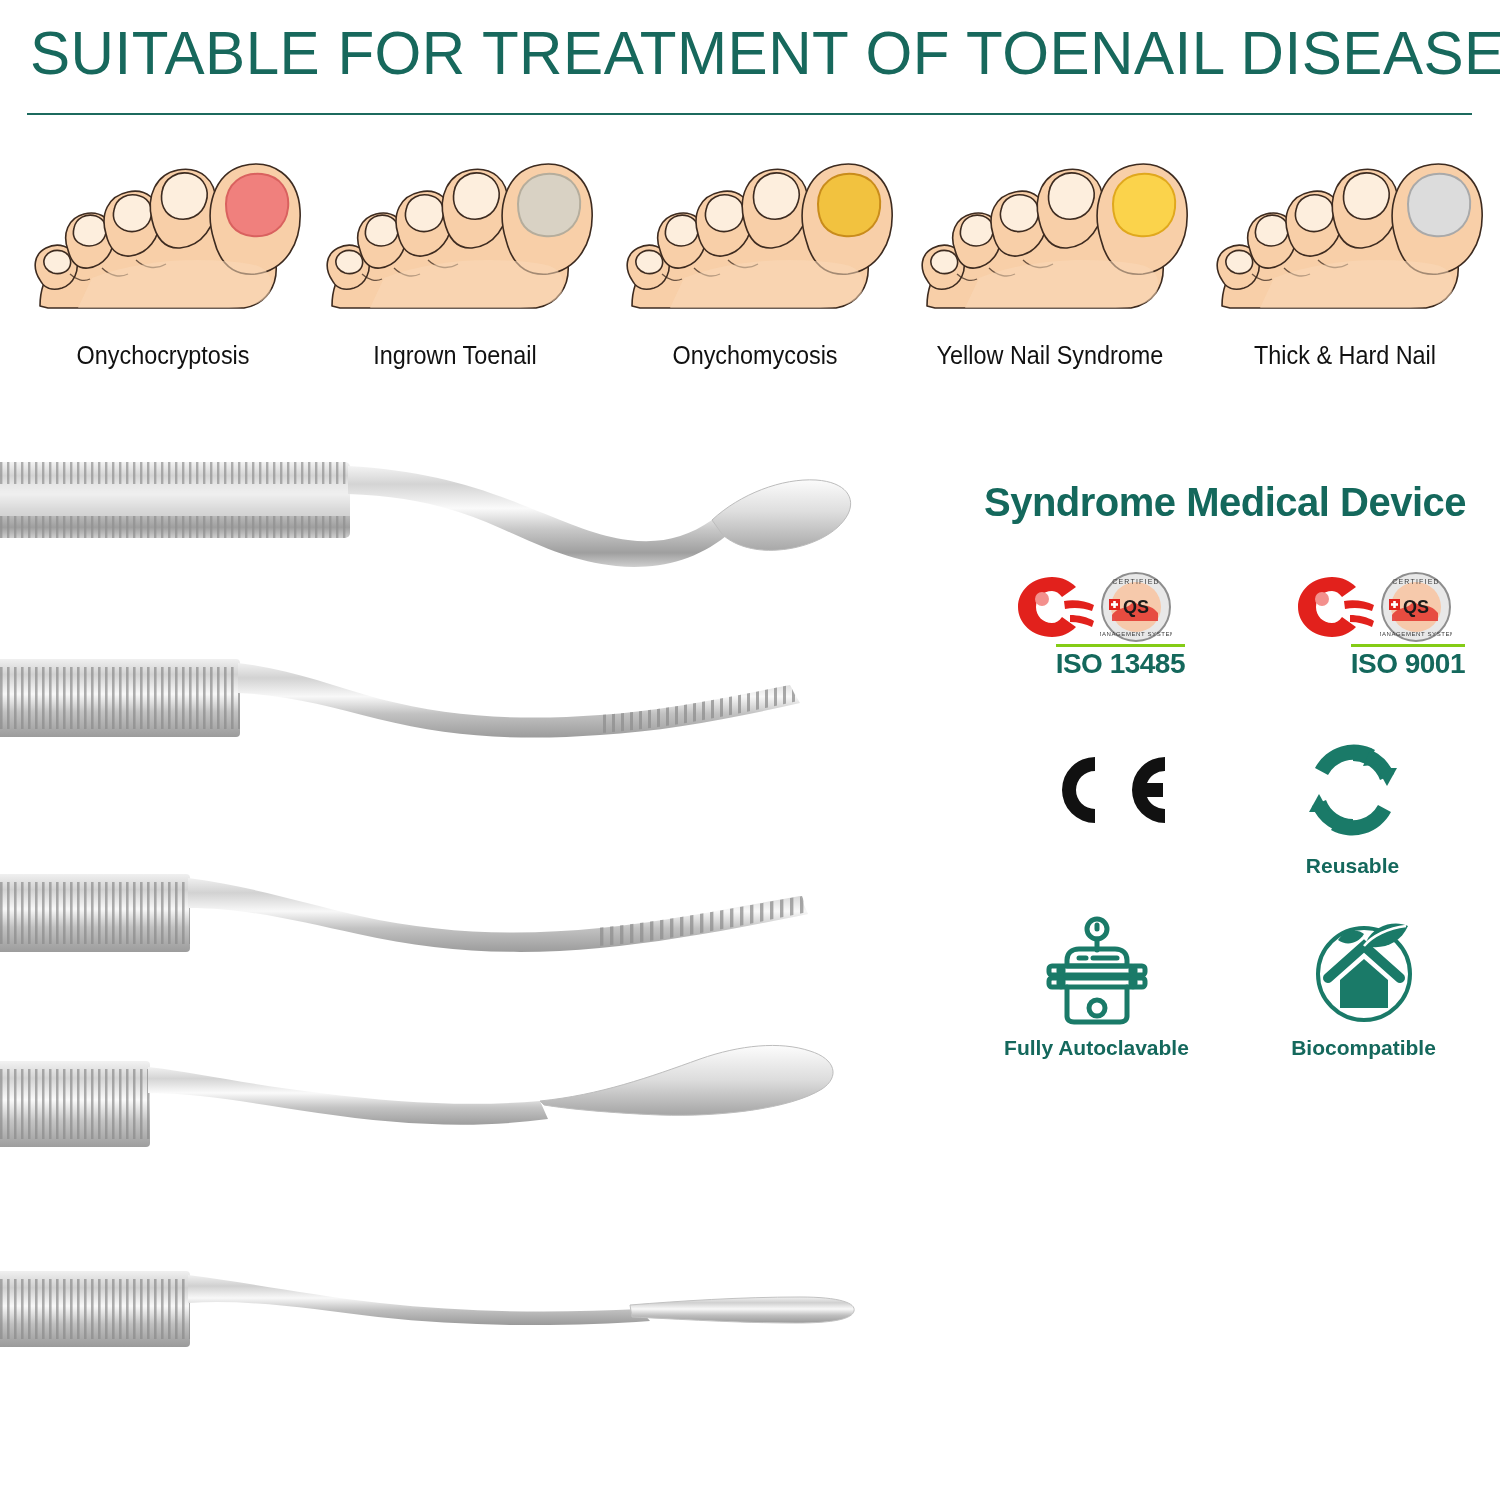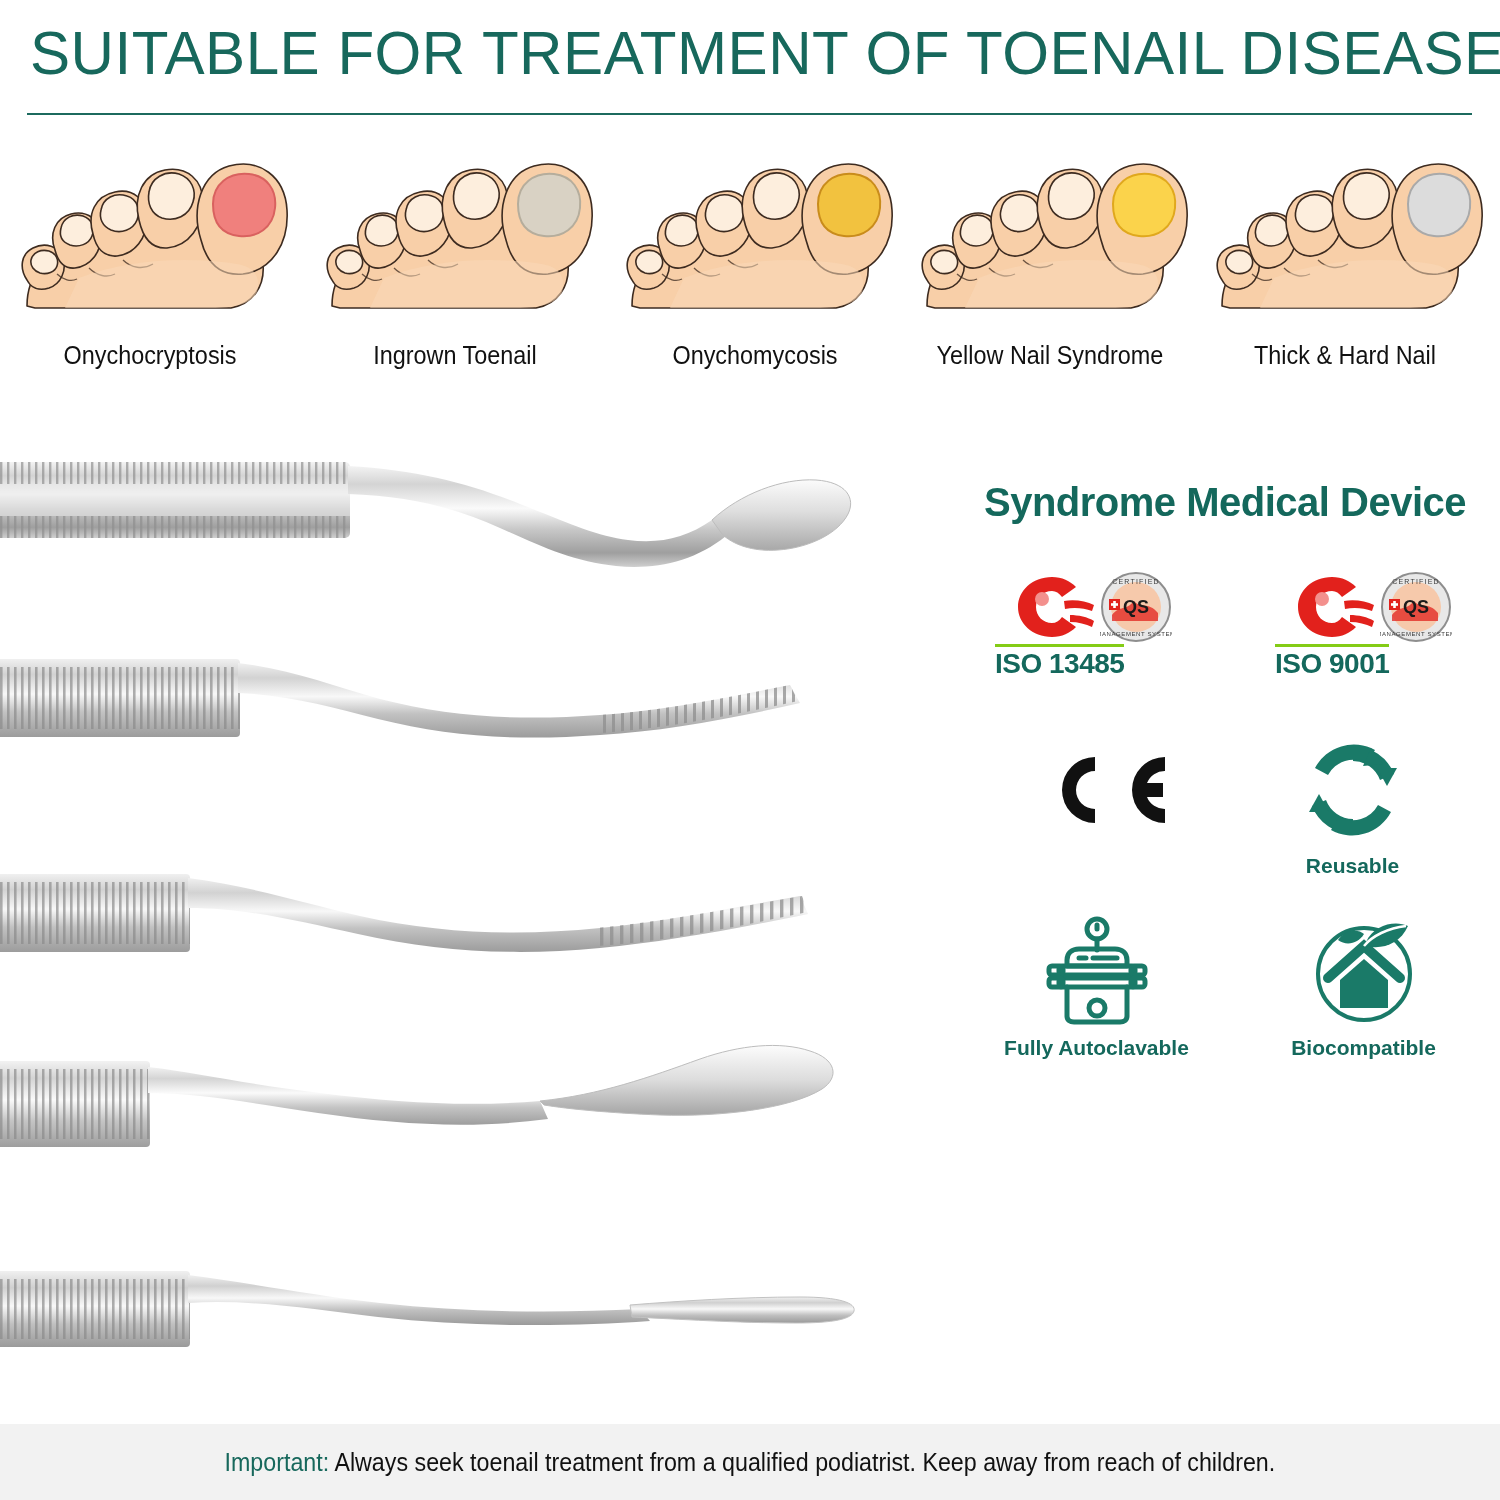--- a/index.html
+++ b/index.html
@@ -58,21 +58,21 @@
   .cert-heading{
     font-size:40px;font-weight:bold;color:#14685c;
     text-align:center;letter-spacing:-0.5px;
     width:500px;margin:0 0 0 10px;
     white-space:nowrap;
   }
   .iso-row{
     position:absolute;left:30px;top:88px;width:470px;
     display:flex;justify-content:space-between;
   }
-  .iso-badge{width:190px;text-align:left;}
+  .iso-badge{width:190px;text-align:right;}
   .iso-marks{display:flex;align-items:center;justify-content:center;height:78px;gap:2px;}
   .iso-text{
     font-size:28px;font-weight:bold;color:#14685c;
     border-top:3px solid #84cc16;
     padding-top:1px;margin-top:-2px;
     display:inline-block;
     letter-spacing:-0.5px;
   }
 
   .sym-grid{
@@ -129,21 +129,21 @@
 </head>
 <body>
 
 <div class="page">
 
   <div class="header-title">SUITABLE FOR TREATMENT OF TOENAIL DISEASE</div>
   <div class="header-rule"></div>
 
   <div class="disease-row">
 
-    <div class="disease-card" style="left:5px;">
+    <div class="disease-card" style="left:18px;">
       <div class="disease-art">
   <svg width="290" height="200" viewBox="0 0 290 200">
     <g stroke="#3d2b20" stroke-width="1.6" stroke-linejoin="round">
 
       <path d="M22,178 C22,146 42,124 74,114 C110,102 160,96 206,98
                C236,100 256,112 258,136 C260,158 248,176 226,180 L30,180 Z" fill="#f8cfa8"></path>
 
       <path d="M22,152 C14,140 16,126 28,120 C40,114 54,118 58,130
                C62,142 56,156 44,160 C34,163 26,160 22,152 Z" fill="#f8cfa8"></path>
       <path d="M26,132 C28,124 36,121 44,123 C51,125 54,132 52,138
@@ -635,19 +635,14 @@
             </svg>
           </div>
           <div class="sym-label">Biocompatible</div>
         </div>
       </div>
 
     </div>
   </div>
 
 
-  <div class="footer">
-    <div class="footer-text">
-      <span class="footer-em">Important:</span><span> Always seek toenail treatment from a qualified podiatrist. Keep away from reach of children.</span>
-    </div>
-  </div>
 
 </div>
 
 </body></html>

